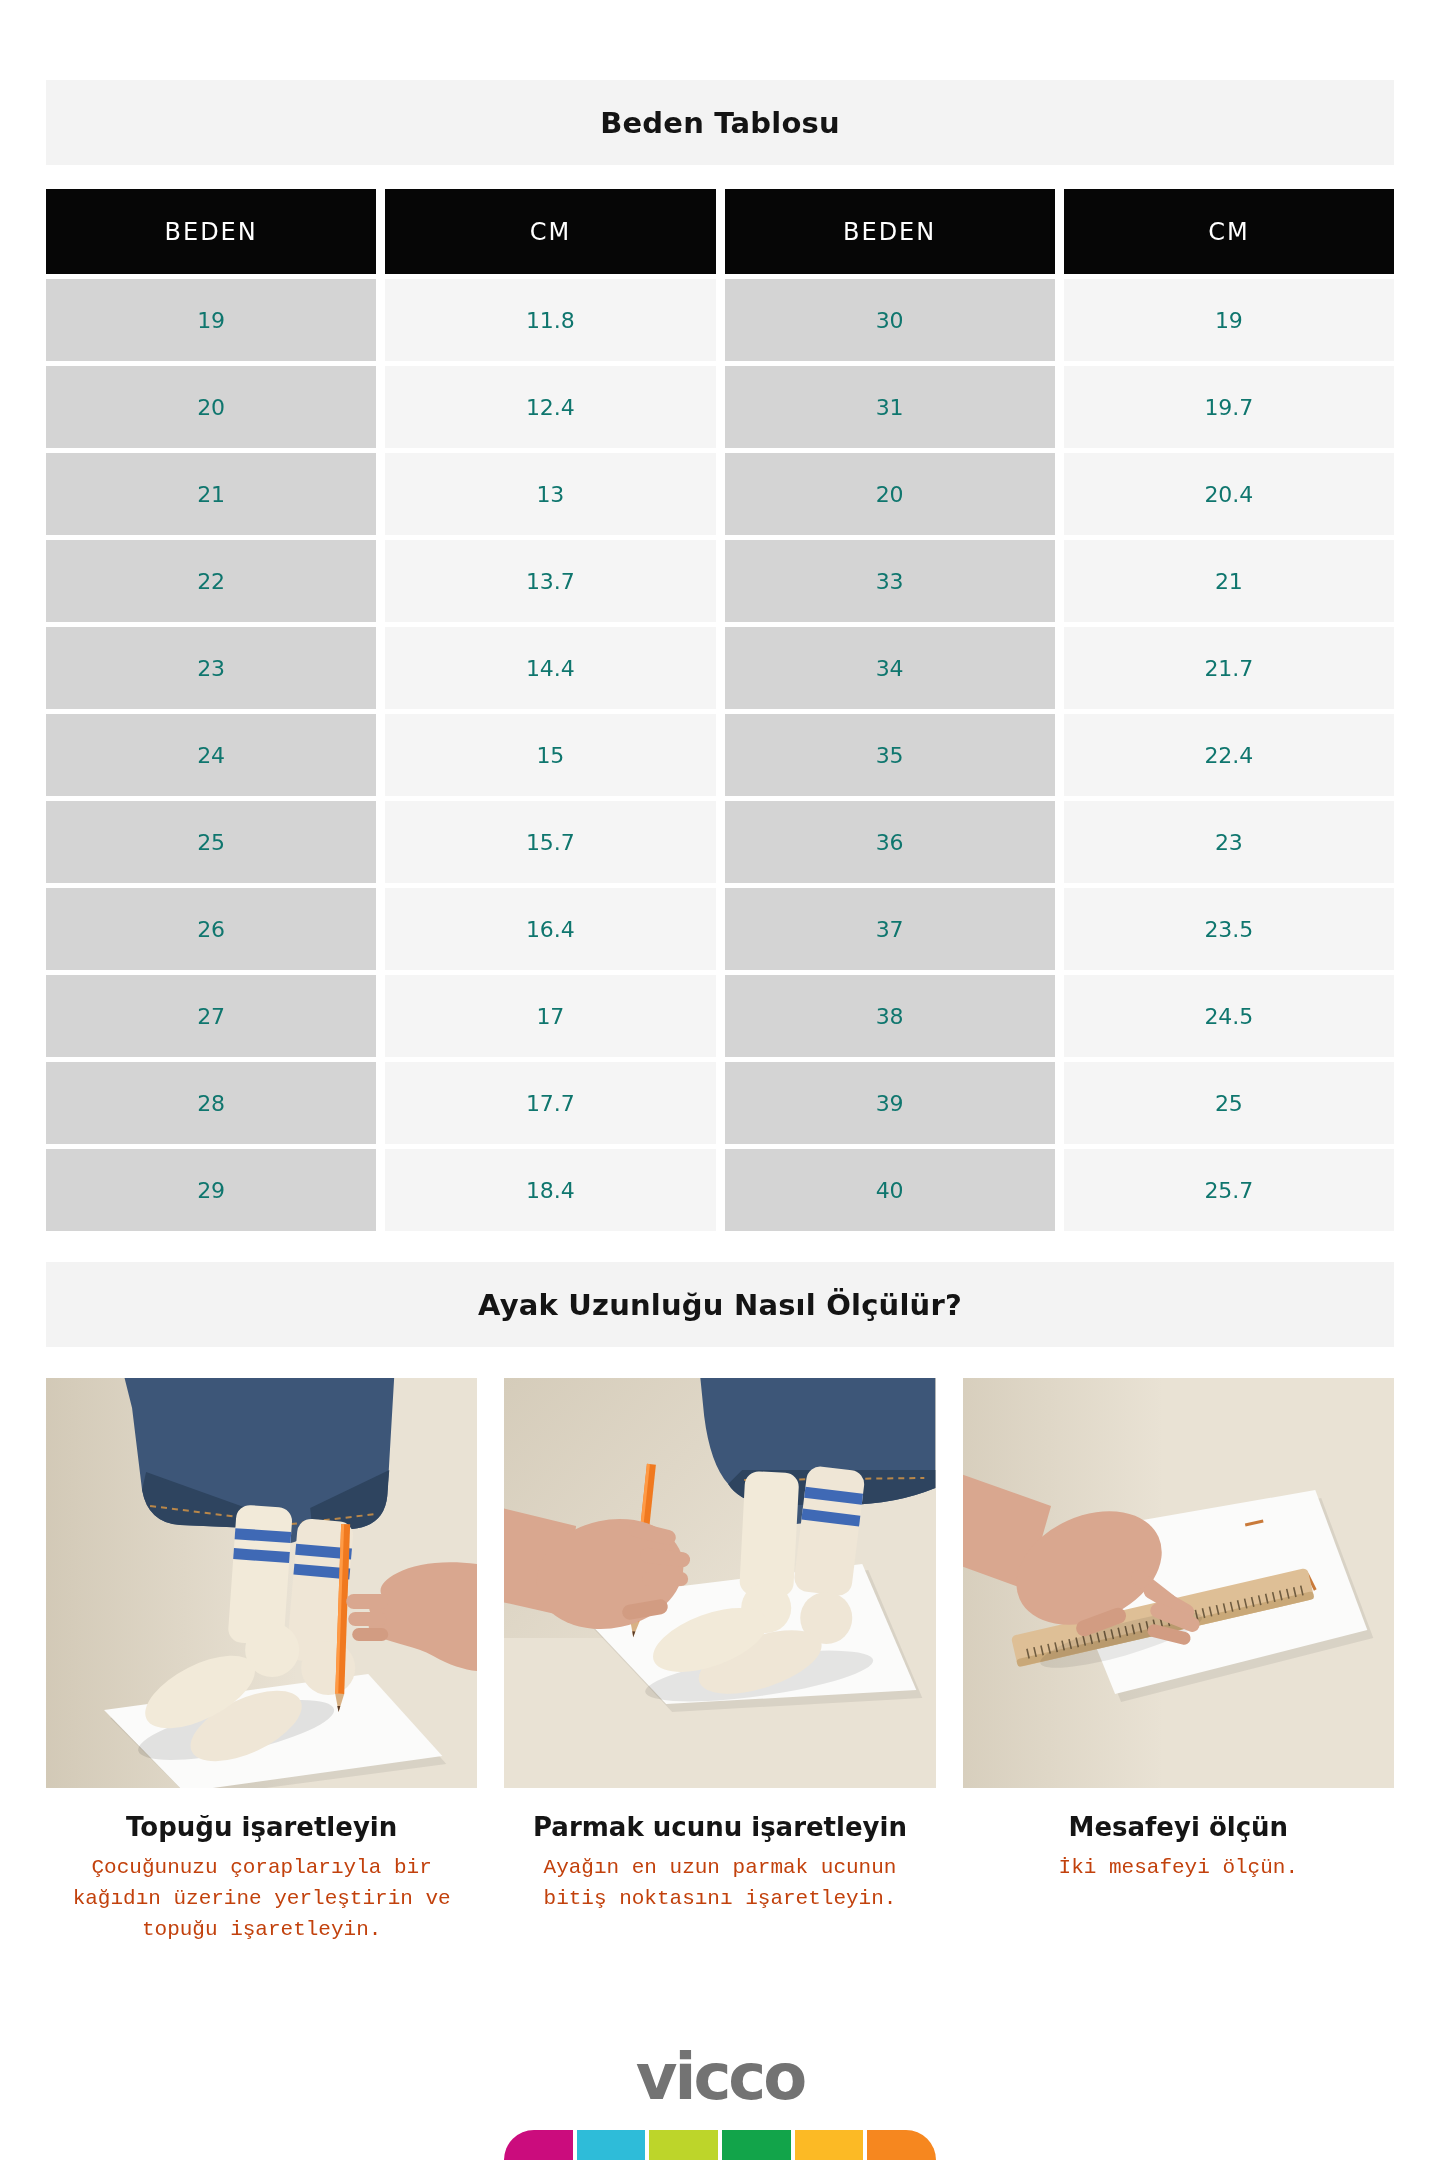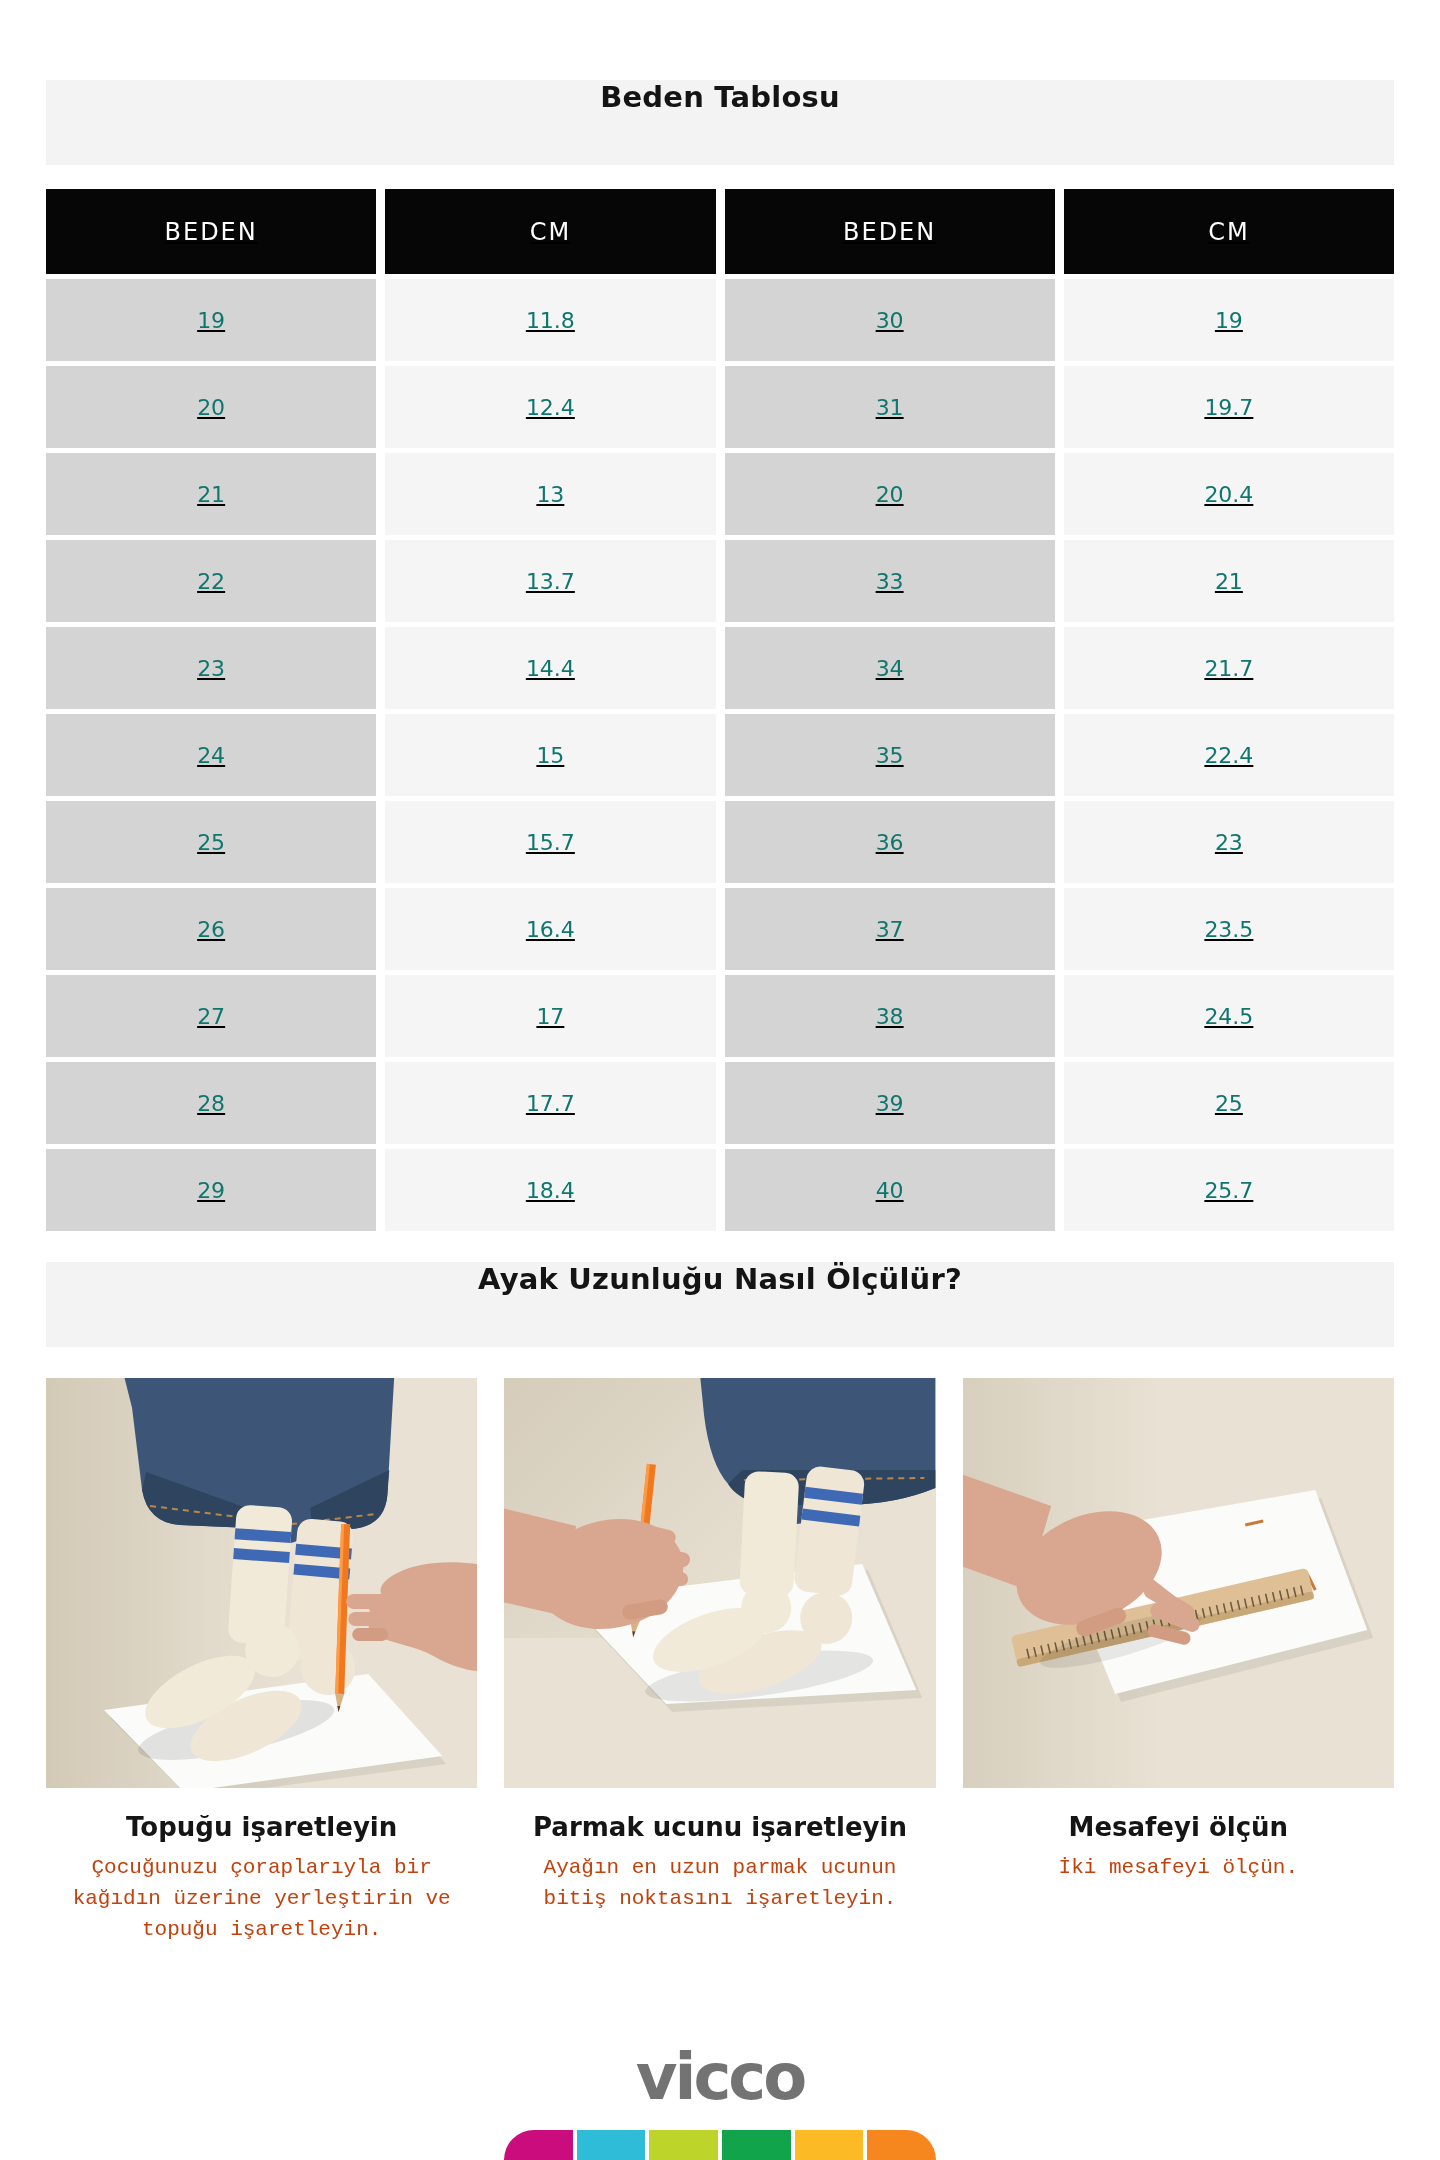--- a/index.html
+++ b/index.html
@@ -8,37 +8,36 @@
     width:1440px;height:2160px;
     overflow:hidden;
     background:#ffffff;
     font-family:"DejaVu Sans","Liberation Sans",sans-serif;
   }
   
   .band{
     margin:0 46px;
     height:85px;
     background:var(--band_bg,#f3f3f3);
-    display:flex;align-items:flex-start;justify-content:center;
+    display:flex;align-items:center;justify-content:center;
   }
   .band-1{margin-top:80px;}
   .band-2{margin-top:31px;}
   .band-text{
     margin:0;
     font-size:29px;font-weight:bold;color:#141414;
     letter-spacing:.2px;
   }
   
   .size-table{
     margin:24px 46px 0;
     display:grid;
     grid-template-columns:repeat(4,1fr);
     grid-template-rows:85px repeat(11,82px);
     gap:5px 9px;
-    text-decoration:underline;
   }
   .th,.td{display:flex;align-items:center;justify-content:center;}
   .th{
     background:var(--header_bg,#060606);
     color:var(--header_text,#ffffff);
     font-size:24px;letter-spacing:2px;font-weight:400;
   }
   .td{font-size:22px;color:#0f766e;}
   .td-beden{background:var(--beden_cell_bg,#d4d4d4);}
   .td-cm{background:var(--cm_cell_bg,#f5f5f5);}

